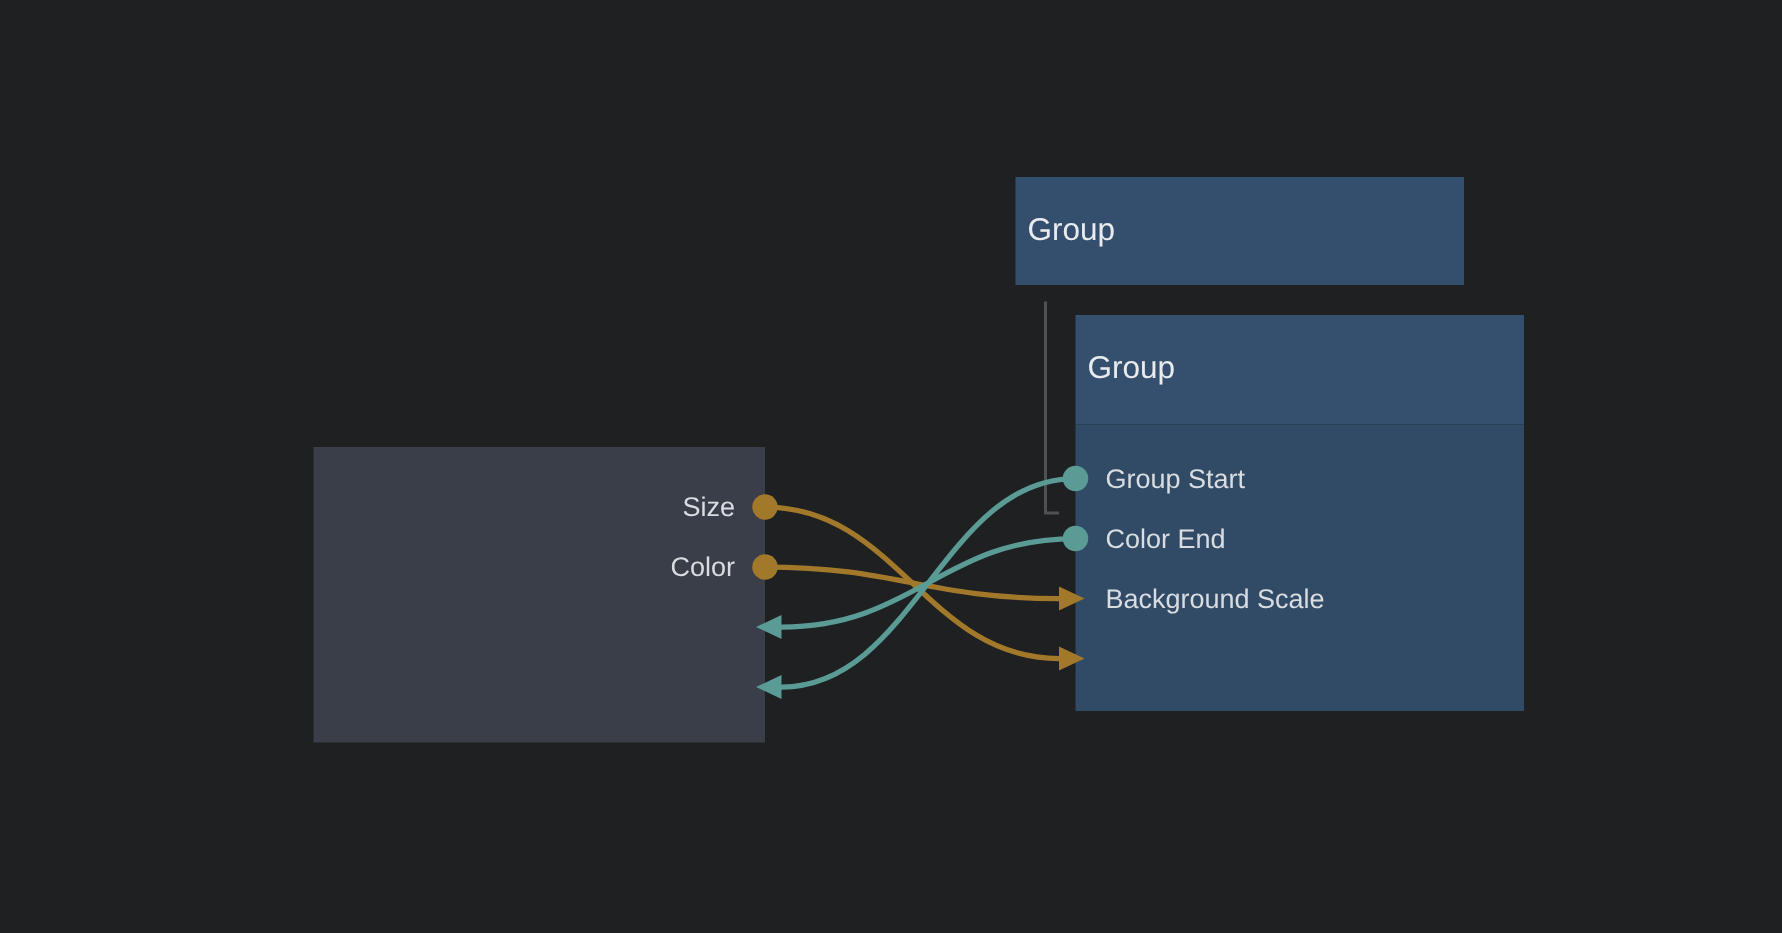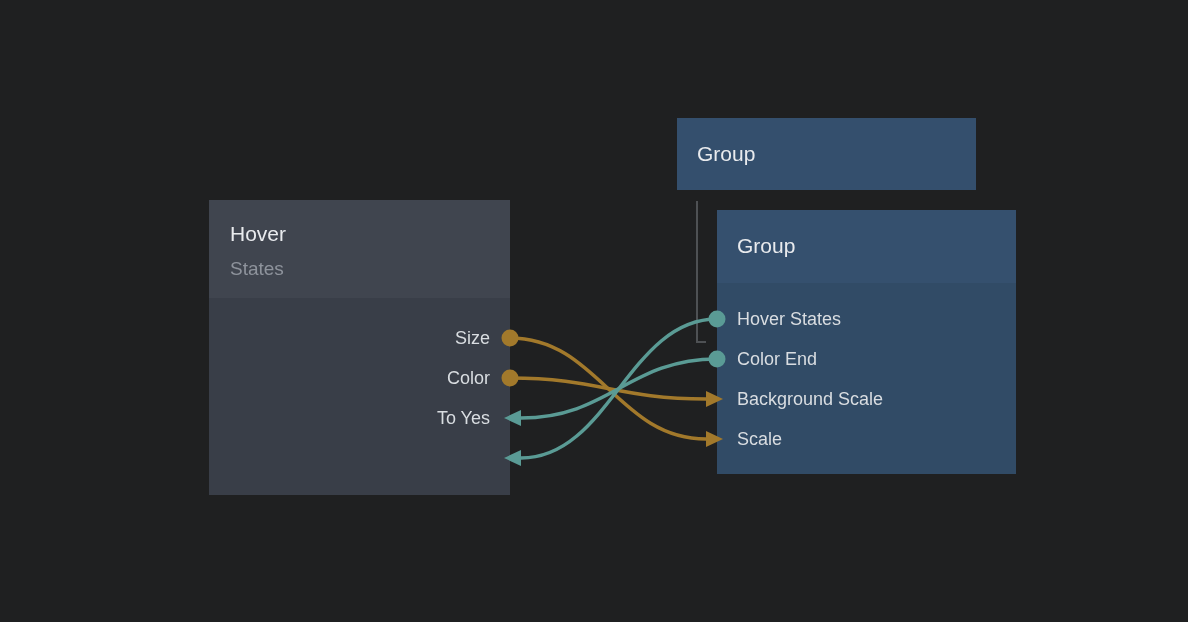--- a/index.html
+++ b/index.html
@@ -11,21 +11,21 @@
   body{background:var(--bg);font-family:"Liberation Sans","DejaVu Sans",sans-serif;}
   .canvas{position:relative;width:1188px;height:622px;background:var(--bg);}
   .wires{position:absolute;left:0;top:0;width:1188px;height:622px;z-index:5;pointer-events:none;}
   .node{position:absolute;z-index:1;}
   .node-header{position:absolute;left:0;top:0;right:0;}
   .node-header.flex-center{display:flex;align-items:center;}
   .node-body{position:absolute;left:0;right:0;bottom:0;}
   .node-title{font-size:21px;color:var(--title);line-height:1.25;}
   .node-subtitle{font-size:19px;color:var(--subtitle);line-height:1.25;margin-top:10px;}
   .hdr-pad{padding:21px 20px 0 21px;}
-  .hdr-pad-h{padding-left:20px;}
+  .hdr-pad-h{padding-left:8px;}
   .port{position:absolute;left:0;right:0;height:28px;display:flex;align-items:center;}
   .port.side-right{justify-content:flex-end;padding-right:20px;}
   .port.side-left{justify-content:flex-start;padding-left:20px;}
   .port-label{font-size:18px;color:var(--label);white-space:nowrap;}
 </style>
 </head>
 <body>
 
 <div class="canvas">
 
@@ -39,54 +39,44 @@
       <circle cx="510" cy="338" r="8.5" fill="#a2792b"></circle>
       <polygon points="723,399 706,391 706,407" fill="#a2792b"></polygon>
       <circle cx="510" cy="378" r="8.5" fill="#a2792b"></circle>
       <polygon points="504,458 521,450 521,466" fill="#5a9b95"></polygon>
       <circle cx="717" cy="319" r="8.5" fill="#5a9b95"></circle>
       <polygon points="504,418 521,410 521,426" fill="#5a9b95"></polygon>
       <circle cx="717" cy="359" r="8.5" fill="#5a9b95"></circle>
     </svg>
 
   <div class="node" style="left: 209px; top: 200px; width: 301px; height: 295px;">
-    <div class="node-header hdr-pad" style="height: 98px; background: rgb(64, 69, 79);">
-      <div class="node-title">Hover</div>
-      <div class="node-subtitle">States</div>
-    </div>
     <div class="node-body" style="top: 98px; background: rgb(57, 62, 72);"></div>
     <div class="port side-right" style="top: 124px;">
       <span class="port-label">Size</span>
     </div>
     <div class="port side-right" style="top: 164px;">
       <span class="port-label">Color</span>
-    </div>
-    <div class="port side-right" style="top: 204px;">
-      <span class="port-label">To Yes</span>
     </div>
   </div>
 
   <div class="node" style="left: 677px; top: 118px; width: 299px; height: 72px;">
     <div class="node-header flex-center hdr-pad-h" style="height: 72px; background: rgb(52, 79, 109);">
       <div class="node-title">Group</div>
     </div>
   </div>
 
   <div class="node" style="left: 717px; top: 210px; width: 299px; height: 264px;">
     <div class="node-header flex-center hdr-pad-h" style="height: 73px; background: rgb(53, 80, 110);">
       <div class="node-title">Group</div>
     </div>
     <div class="node-body" style="top: 73px; background: rgb(49, 75, 102);"></div>
     <div class="port side-left" style="top: 95px;">
-      <span class="port-label">Hover States</span>
+      <span class="port-label">Group Start</span>
     </div>
     <div class="port side-left" style="top: 135px;">
       <span class="port-label">Color End</span>
     </div>
     <div class="port side-left" style="top: 175px;">
       <span class="port-label">Background Scale</span>
     </div>
-    <div class="port side-left" style="top: 215px;">
-      <span class="port-label">Scale</span>
-    </div>
   </div>
 
 </div>
 
 </body></html>

